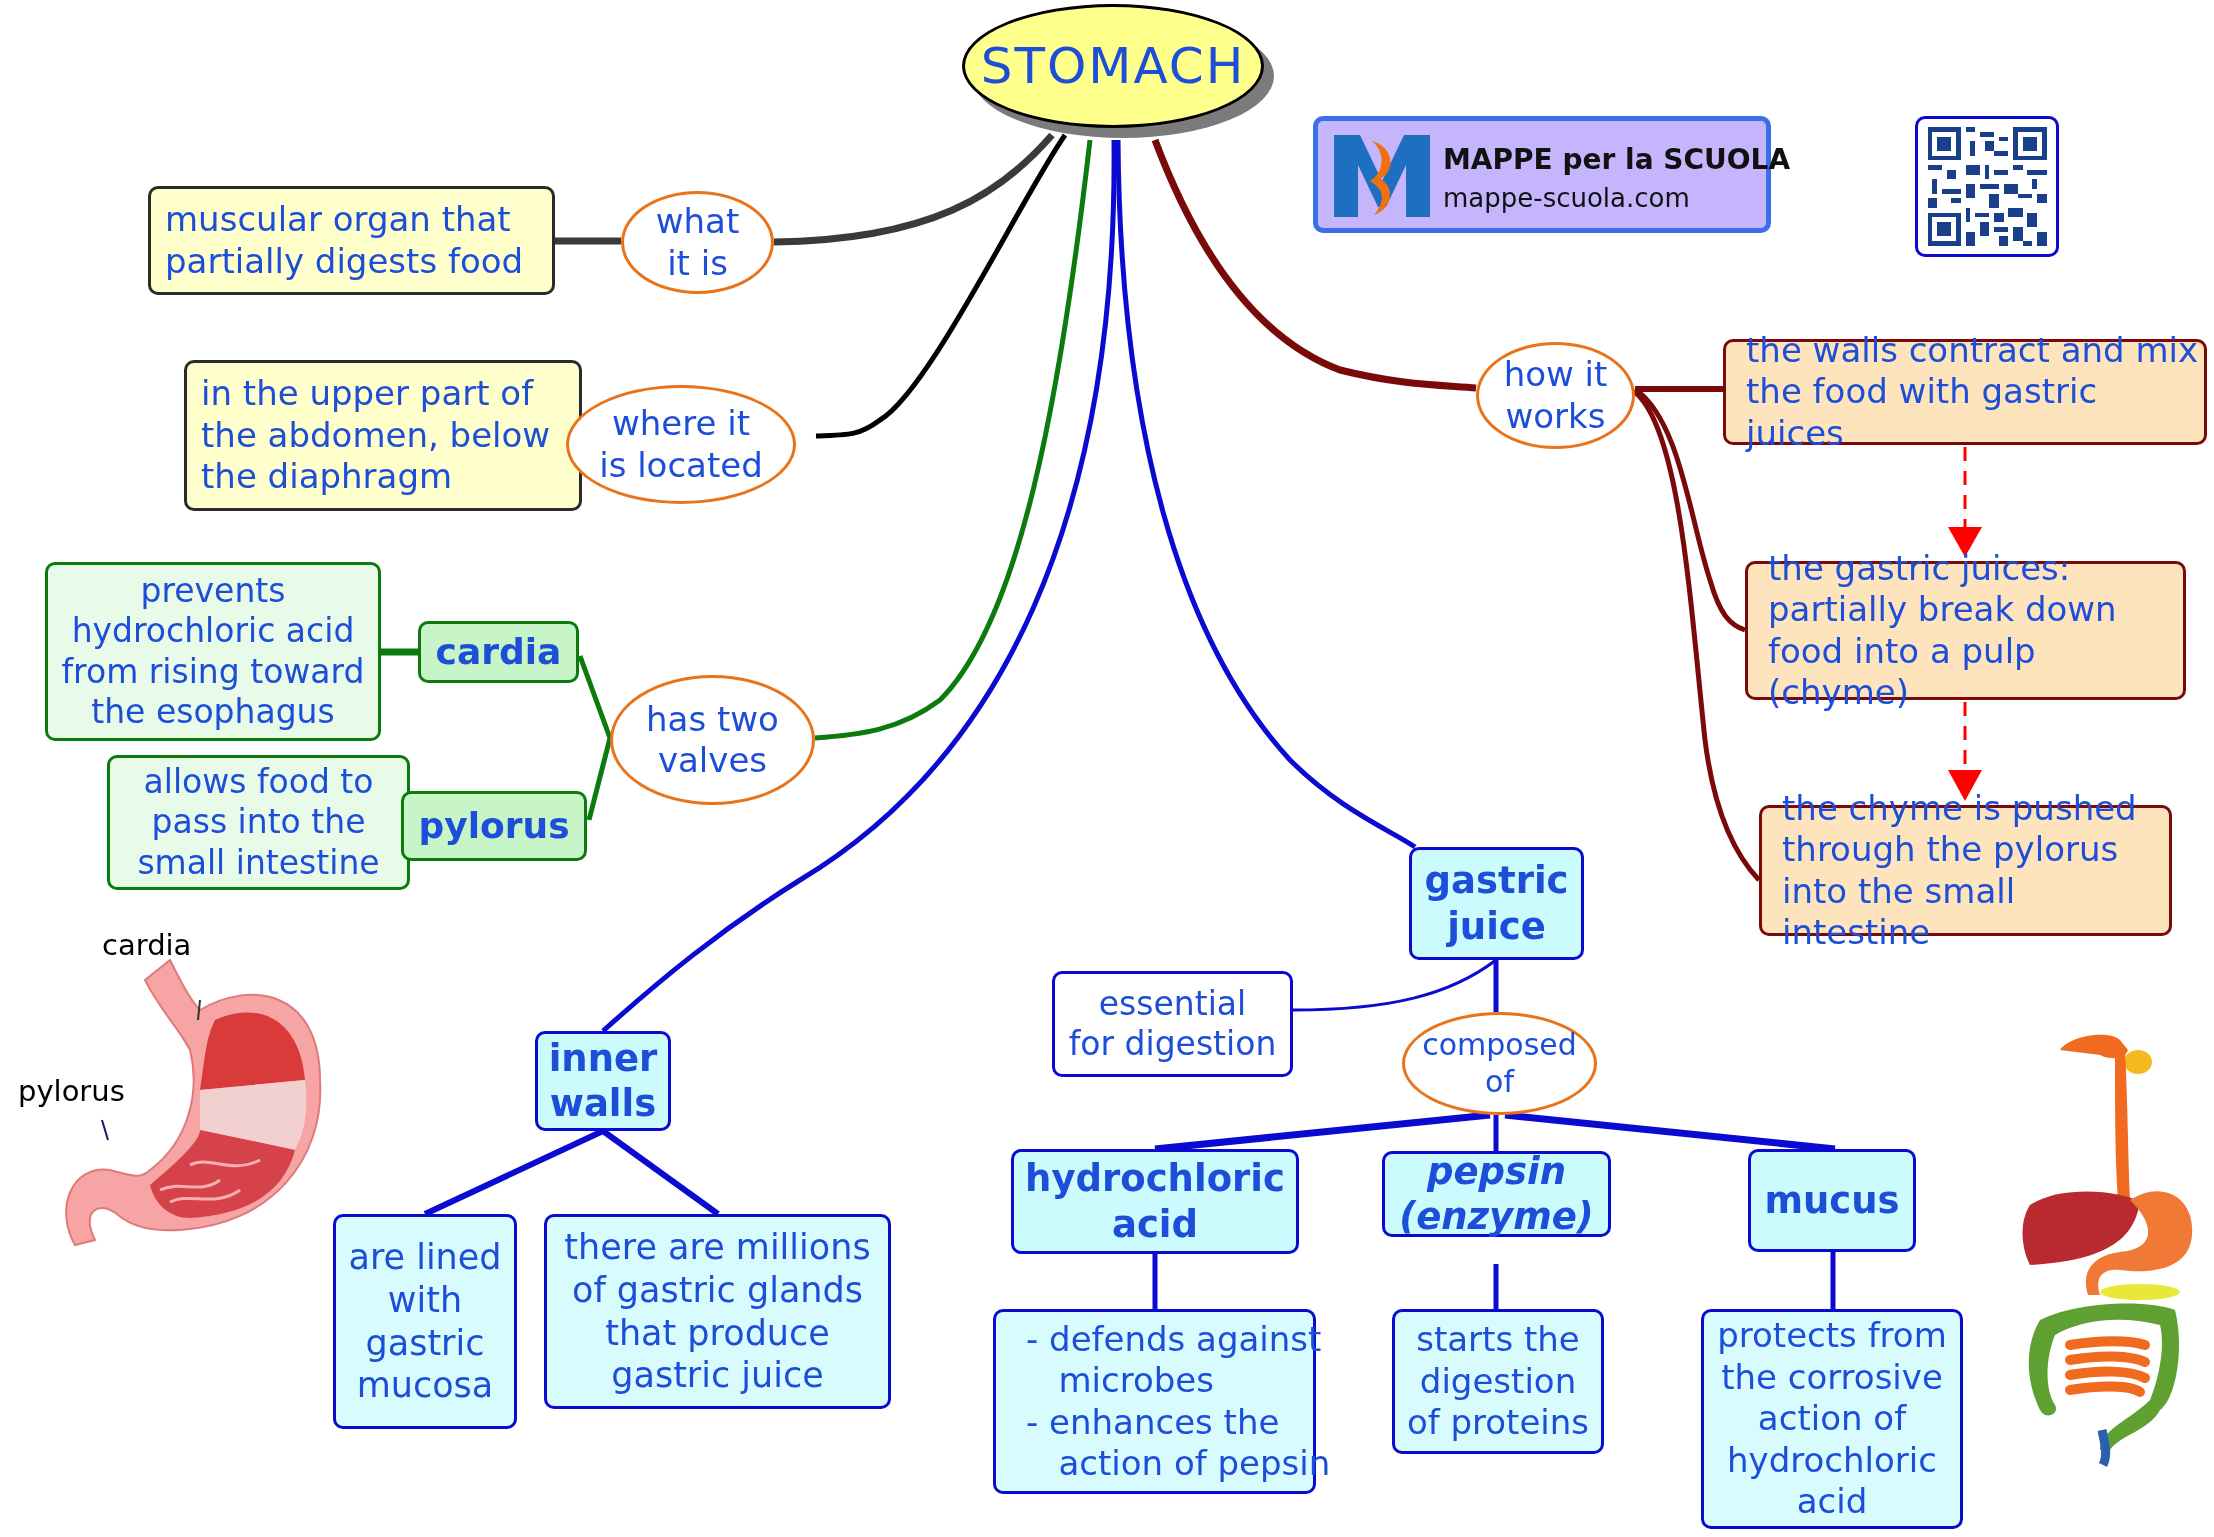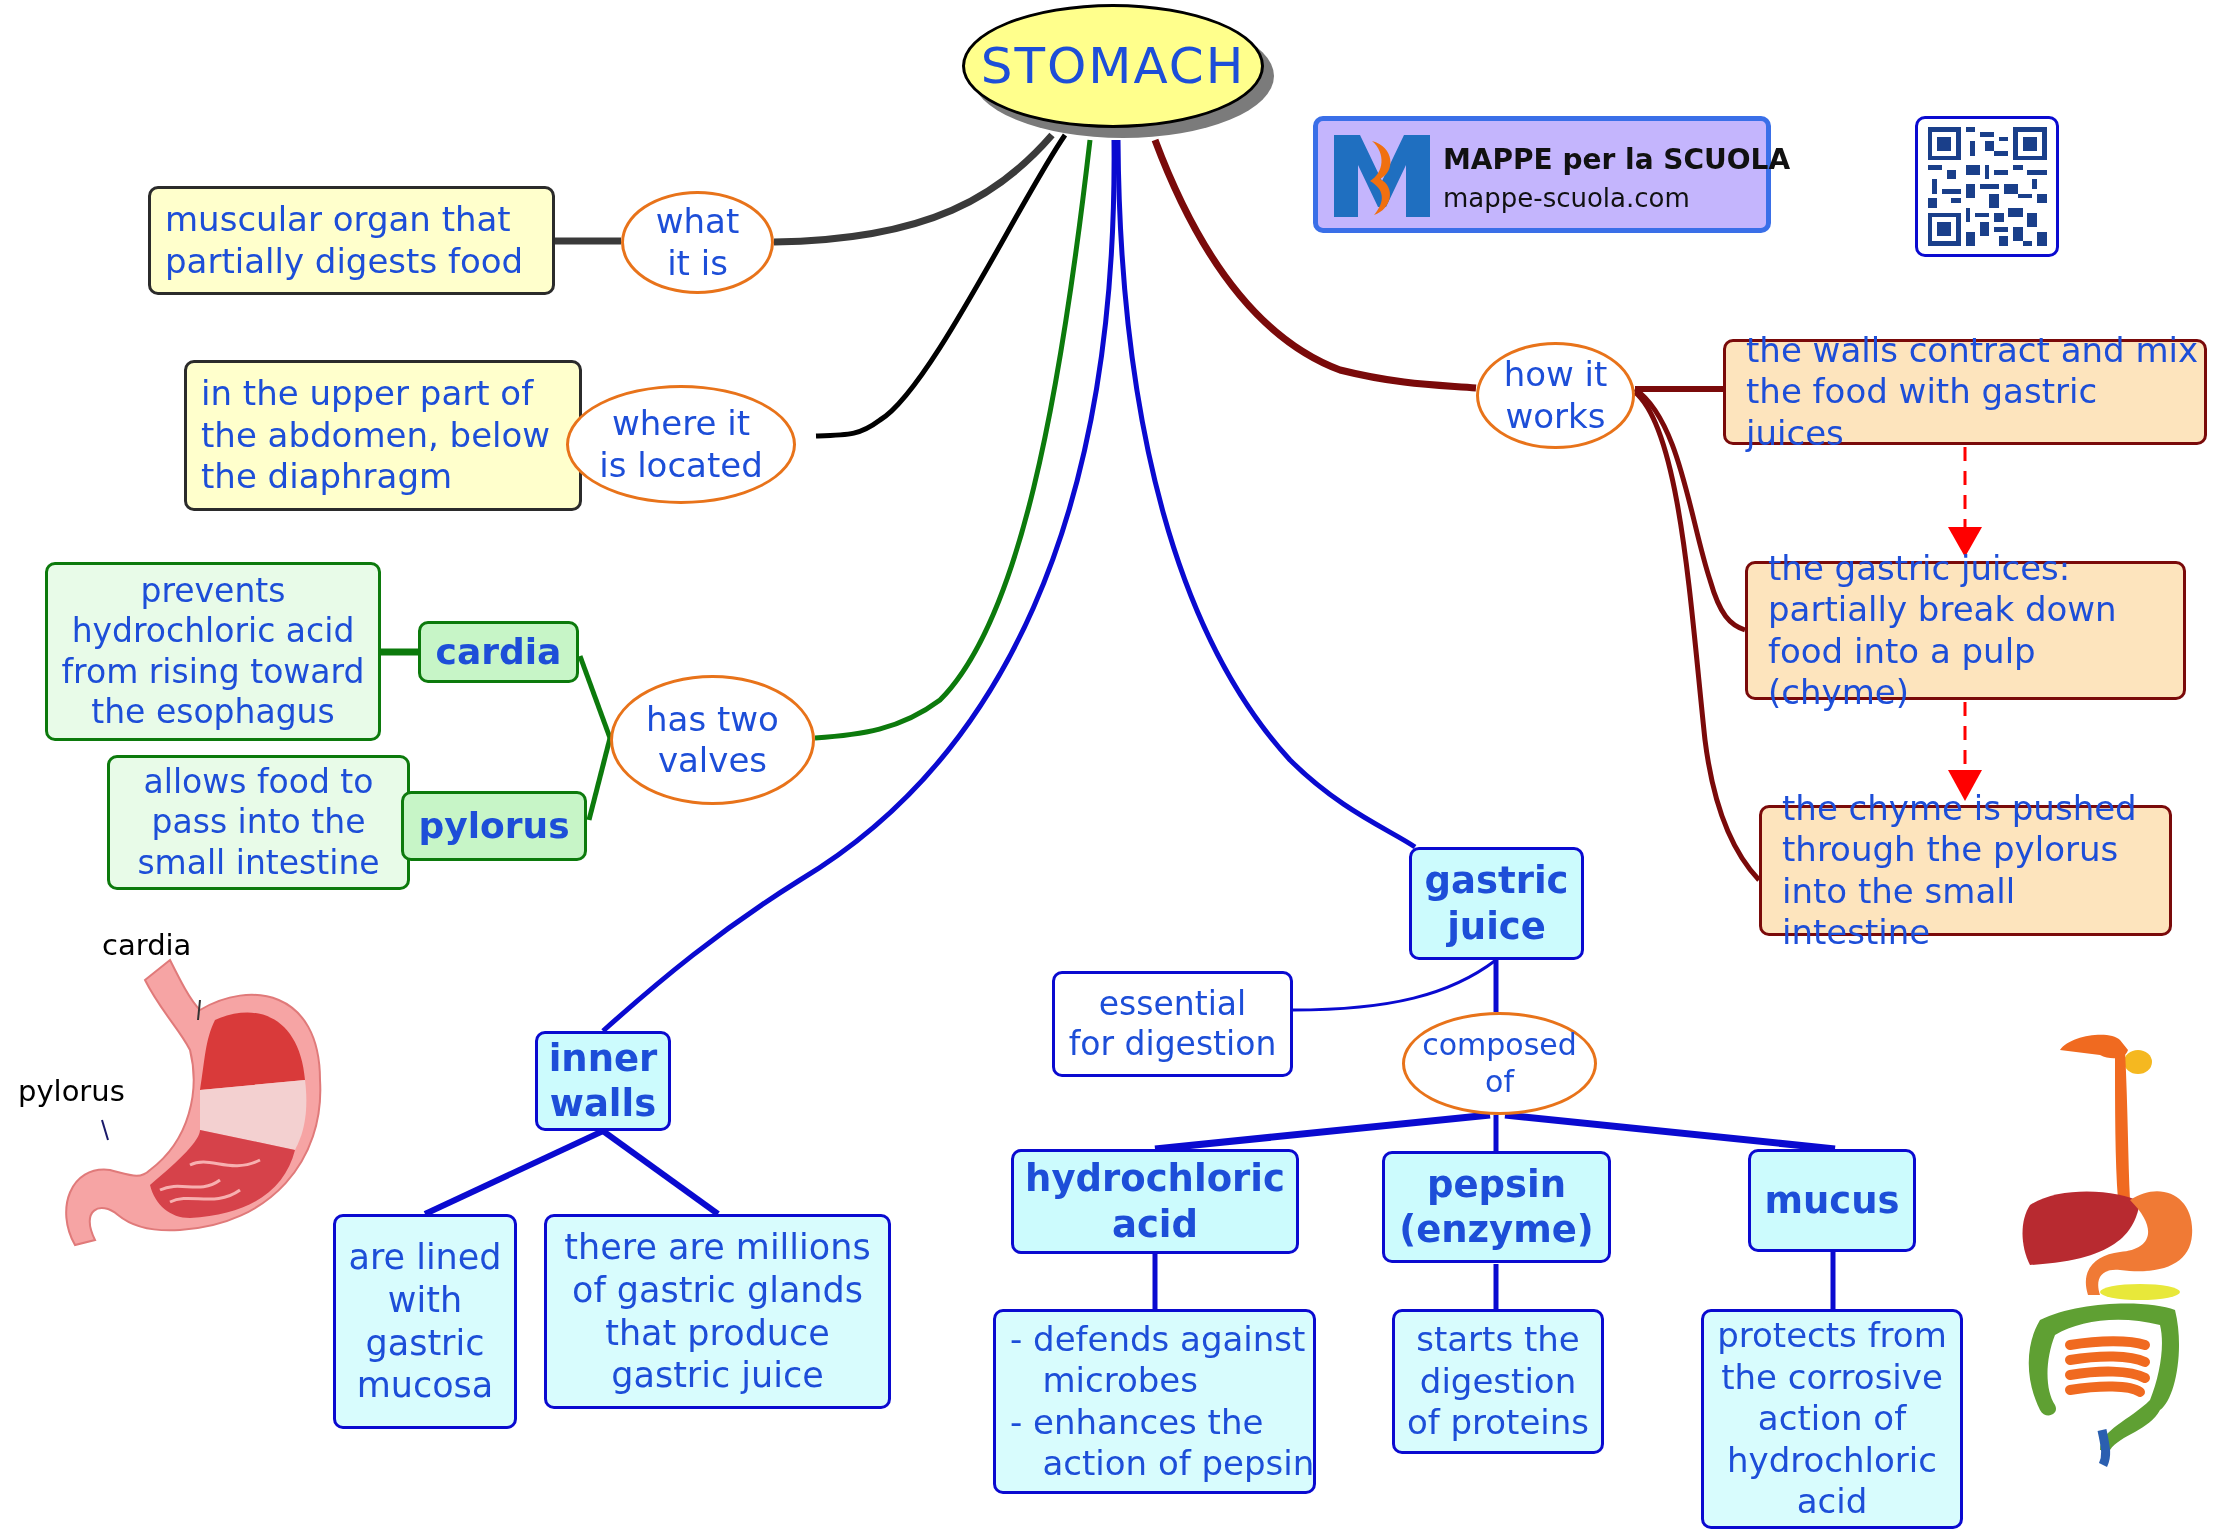--- a/index.html
+++ b/index.html
@@ -206,28 +206,28 @@
 for digestion</span>
   </div>
   <div class="node ell" style="left:1402px;top:1012px;width:195px;height:103px;font-size:30px;">
     <span>composed
 of</span>
   </div>
   <div class="node box cyan-strong" style="left:1011px;top:1149px;width:288px;height:105px;">
     <span>hydrochloric
 acid</span>
   </div>
-  <div class="node box cyan-strong" style="left:1382px;top:1151px;width:229px;height:112px;">
+  <div class="node box cyan-strong" style="left:1382px;top:1151px;width:229px;height:86px;font-style:italic;">
     <span>pepsin
 (enzyme)</span>
   </div>
   <div class="node box cyan-strong" style="left:1748px;top:1149px;width:168px;height:103px;">
     <span>mucus</span>
   </div>
-  <div class="node box cyan" style="left:993px;top:1309px;width:323px;height:185px;text-align:left;justify-content:flex-start;padding-left:14px;white-space:pre;">
+  <div class="node box cyan" style="left:993px;top:1309px;width:323px;height:185px;text-align:left;justify-content:flex-start;padding-left:30px;white-space:pre;">
     <span>- defends against
    microbes
 - enhances the
    action of pepsin</span>
   </div>
   <div class="node box cyan" style="left:1392px;top:1309px;width:212px;height:145px;">
     <span>starts the
 digestion
 of proteins</span>
   </div>

